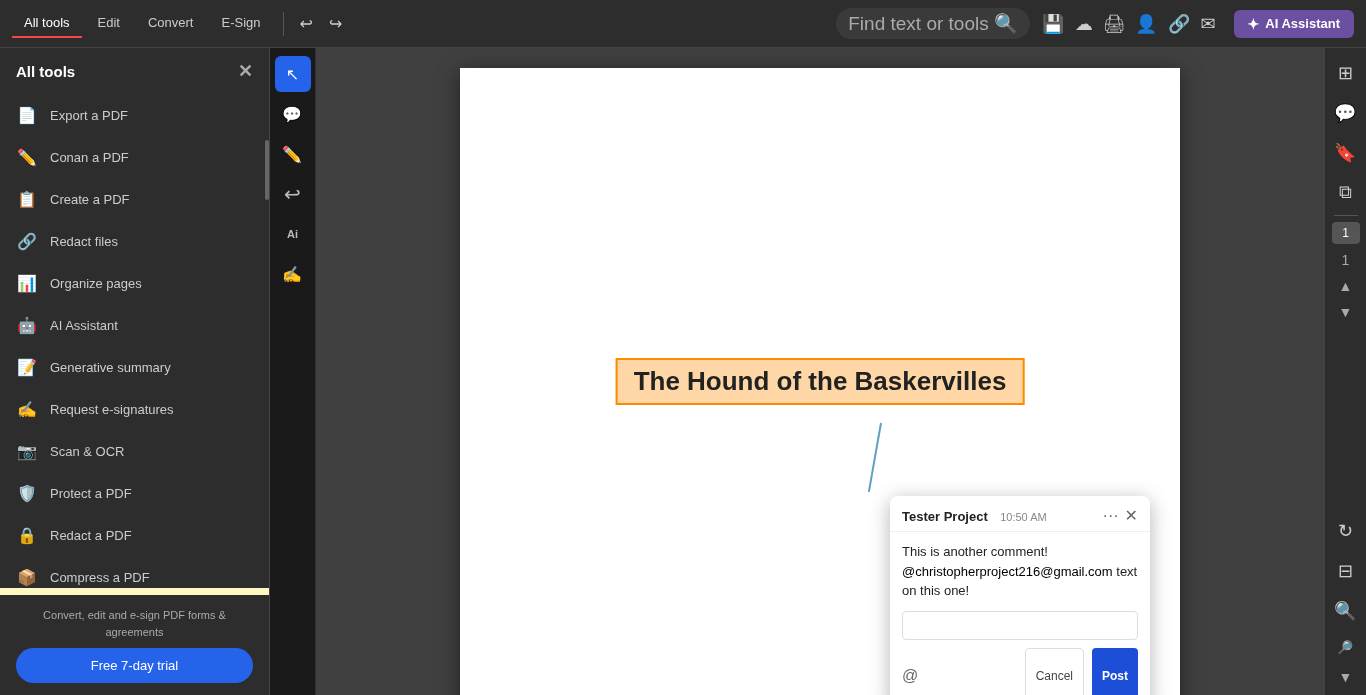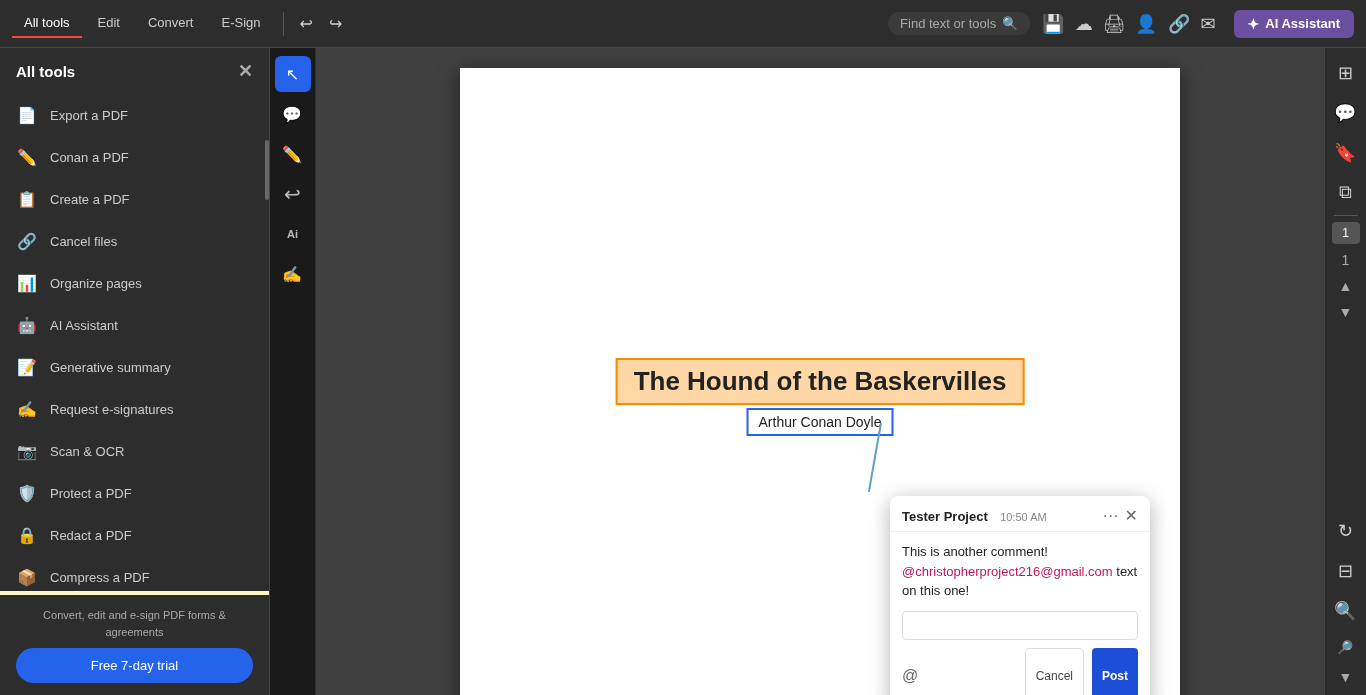--- a/index.html
+++ b/index.html
@@ -17,22 +17,22 @@
     }
     .topbar-nav-item.active { color: #fff; border-bottom: 2px solid #fa4545; }
     .topbar-divider { width: 1px; height: 24px; background: #555; margin: 0 10px; }
     .topbar-undo-redo { display: flex; gap: 4px; }
     .topbar-undo-redo button {
       background: none; border: none; color: #ccc; cursor: pointer; padding: 4px 6px;
       font-size: 16px; border-radius: 4px;
     }
     .topbar-spacer { flex: 1; }
     .topbar-search {
-      display: flex; align-items: flex-start; background: #3a3a3a; border-radius: 20px;
-      padding: 4px 12px; gap: 6px; color: #aaa; font-size: 13px; cursor: pointer;
+      display: flex; align-items: center; background: #3a3a3a; border-radius: 20px;
+      padding: 4px 12px; gap: 6px; color: #aaa; font-size: 19px; cursor: pointer;
     }
     .topbar-icons { display: flex; align-items: center; gap: 10px; margin-left: 12px; }
     .topbar-icon { color: #ccc; font-size: 18px; cursor: pointer; }
     .ai-btn {
       background: #6b4fa0; color: #fff; border: none; border-radius: 6px;
       padding: 6px 14px; font-size: 13px; cursor: pointer; display: flex; align-items: center; gap: 6px;
       margin-left: 8px; font-weight: 600;
     }
     .ai-btn .sparkle { font-size: 14px; }
 
@@ -51,21 +51,21 @@
     .sidebar-close { color: #aaa; cursor: pointer; font-size: 18px; }
     .sidebar-list { flex: 1; overflow-y: auto; padding: 4px 0; position: relative; }
     .sidebar-list::-webkit-scrollbar { width: 6px; }
     .sidebar-list::-webkit-scrollbar-thumb { background: #555; border-radius: 3px; }
     .sidebar-item {
       display: flex; align-items: center; gap: 12px;
       padding: 10px 16px; cursor: pointer; color: #ccc; font-size: 13px;
     }
     .sidebar-item-icon { width: 22px; height: 22px; display: flex; align-items: center; justify-content: center; font-size: 16px; }
     .sidebar-footer {
-      padding: 12px 16px; border-top: 4px solid #fef9c3; font-size: 11px;
+      padding: 12px 16px; border-top: 7px solid #fef9c3; font-size: 11px;
       color: #aaa; text-align: center; line-height: 1.5;
     }
     .trial-btn {
       display: block; width: 100%; background: #2563eb; color: #fff; border: none;
       border-radius: 20px; padding: 10px; font-size: 13px; font-weight: 400;
       cursor: pointer; margin-top: 8px;
     }
 
     
     .tool-column {
@@ -115,21 +115,21 @@
     .comment-header {
       display: flex; align-items: center; justify-content: space-between;
       padding: 10px 12px 6px; border-bottom: 1px solid #eee;
     }
     .comment-user { font-weight: 700; font-size: 13px; }
     .comment-time { font-size: 11px; color: #888; margin-left: 8px; }
     .comment-actions { display: flex; gap: 6px; align-items: center; }
     .comment-more { font-size: 16px; color: #666; cursor: pointer; }
     .comment-close { font-size: 16px; color: #666; cursor: pointer; }
     .comment-body { padding: 10px 12px; font-size: 13px; line-height: 1.5; }
-    .comment-mention { color: #be185d; }
+    .comment-mention { color: #000000; }
     .comment-textarea {
       width: 100%; border: 1px solid #ddd; border-radius: 4px; margin: 0 12px;
       width: calc(100% - 24px); padding: 6px 8px; font-size: 13px;
       resize: none; outline: none; font-family: inherit; display: block;
     }
     .comment-footer {
       display: flex; align-items: center; justify-content: space-between;
       padding: 8px 12px;
     }
     .comment-at { font-size: 16px; color: #666; cursor: pointer; }
@@ -213,21 +213,21 @@
       <div class="sidebar-item">
         <span class="sidebar-item-icon" style="color:#9b59b6">✏️</span>
         <span>Conan a PDF</span>
       </div>
       <div class="sidebar-item">
         <span class="sidebar-item-icon" style="color:#e74c3c">📋</span>
         <span>Create a PDF</span>
       </div>
       <div class="sidebar-item">
         <span class="sidebar-item-icon" style="color:#9b59b6">🔗</span>
-        <span>Cancel files</span>
+        <span>Redact files</span>
       </div>
       <div class="sidebar-item">
         <span class="sidebar-item-icon" style="color:#27ae60">📊</span>
         <span>Organize pages</span>
       </div>
       <div class="sidebar-item">
         <span class="sidebar-item-icon" style="color:#2980b9">🤖</span>
         <span>AI Assistant</span>
       </div>
       <div class="sidebar-item">
@@ -284,21 +284,20 @@
       <span>✍</span>
     </div>
   </div>
 
   <div class="viewer-area">
     <div class="viewer-scroll">
       <div class="pdf-page">
 
         <div class="pdf-title-box">The Hound of the Baskervilles</div>
 
-        <div class="pdf-author-box">Arthur Conan Doyle</div>
 
         <div class="comment-line"></div>
 
         <div class="comment-popup">
           <div class="comment-header">
             <div>
               <span class="comment-user">Tester Project</span>
               <span class="comment-time">10:50 AM</span>
             </div>
             <div class="comment-actions">

